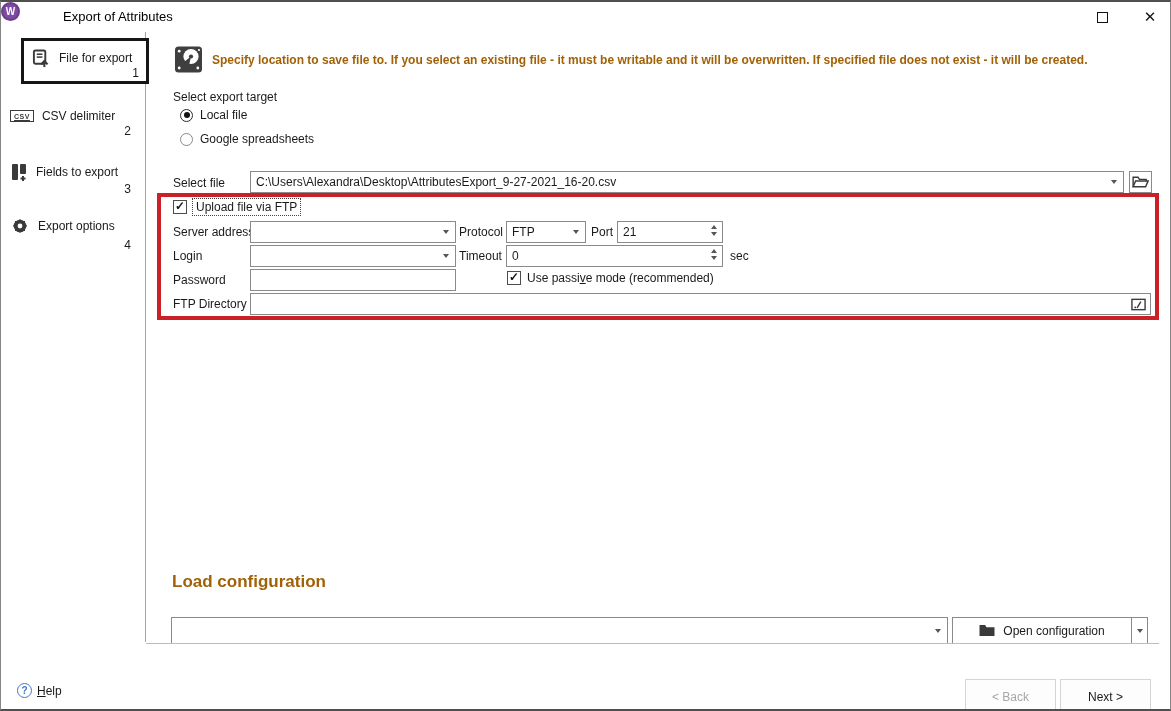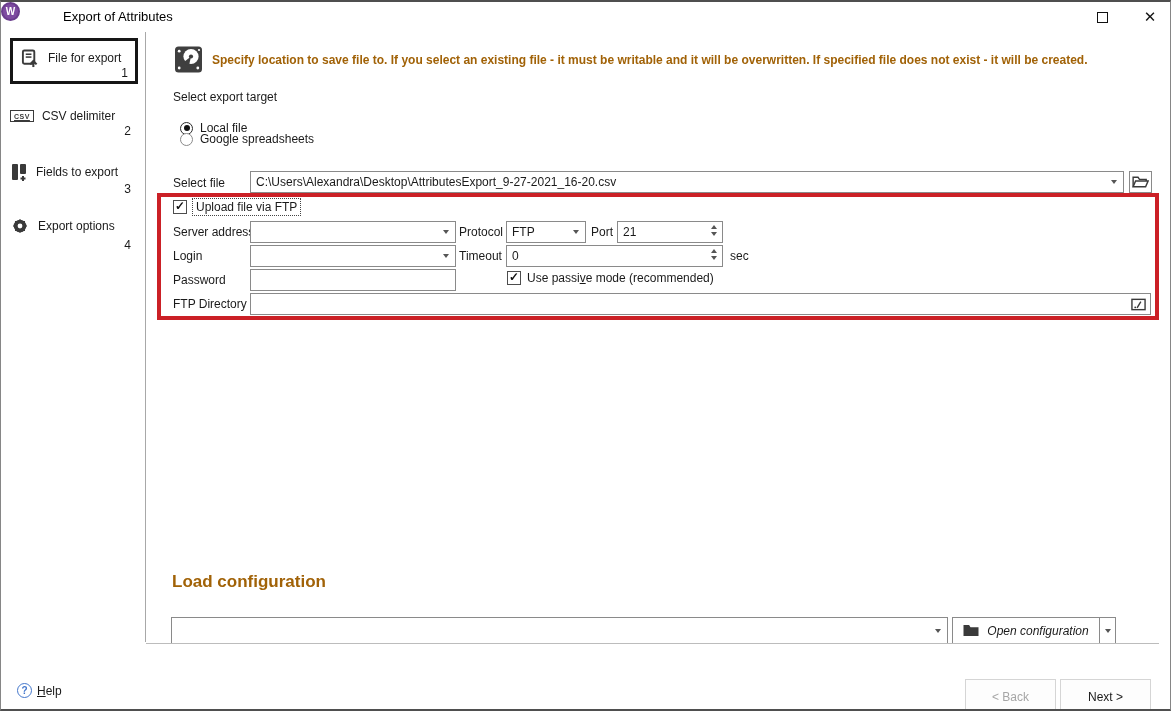--- a/index.html
+++ b/index.html
@@ -27,39 +27,39 @@
   [data-name="window-title"] { position:absolute; left:35px; top:0; line-height:30px; font-size:13px; color:#000;margin-left:27px; }
   [data-name="maximize-button"] { position:absolute; left:1080px; top:0; width:42px; height:30px; display:flex; align-items:center; justify-content:center; cursor:default; }
   [data-name="maximize-icon"] { width:11px; height:11px; border:1.5px solid #111; display:block; }
   [data-name="close-button"] { position:absolute; left:1128px; top:0; width:42px; height:30px; display:flex; align-items:center; justify-content:center; font-size:15px; color:#111; cursor:default; }
 
   
   [data-name="sidebar"] { position:absolute; left:0; top:30px; width:145px; height:610px; border-right:1px solid #a8a8a8; background:#fff; }
   .side-item { position:absolute; left:9px; width:128px; }
   .side-row { display:flex; align-items:center; gap:8px; height:28px; }
   .side-num { position:absolute; right:7px; font-size:12px; color:#1a1a1a; }
-  [data-name="sidebar-item-file-for-export"] { top:6px; height:46px; border:3px solid #161616; background:#fff; }
+  [data-name="sidebar-item-file-for-export"] { top:6px; height:46px; border:3px solid #161616; background:#fff;margin-left:11px; }
   [data-name="sidebar-item-file-for-export"] .side-row { height:34px; padding-left:8px; }
   [data-name="sidebar-item-file-for-export"] .side-num { bottom:1px; }
   [data-name="sidebar-item-csv-delimiter"] { top:70px; height:42px; }
   [data-name="sidebar-item-csv-delimiter"] .side-num { top:22px; }
   [data-name="sidebar-item-fields-to-export"] { top:126px; height:44px; }
   [data-name="sidebar-item-fields-to-export"] .side-num { top:24px; }
   [data-name="sidebar-item-export-options"] { top:180px; height:46px; }
   [data-name="sidebar-item-export-options"] .side-num { top:26px; }
   [data-name="csv-badge-icon"] { border:1px solid #3a3a3a; font-size:7px; font-weight:bold; padding:2px 3px 1px 3px; letter-spacing:0.5px; color:#3a3a3a; text-decoration:underline; }
 
   
   [data-name="drive-icon"] { position:absolute; left:173px; top:43px; }
   [data-name="page-description"] { position:absolute; left:211px; top:51px; width:950px; font-weight:600; font-size:12px; white-space:nowrap; color:#a16207; }
 
   
   [data-name="export-target-label"] { position:absolute; left:172px; top:88px; }
   .radio-row { position:absolute; display:flex; align-items:center; gap:7px; height:16px; }
-  [data-name="radio-local-file"]  { left:179px; top:105px;margin-top:13px; }
+  [data-name="radio-local-file"]  { left:179px; top:105px; }
   [data-name="radio-google-spreadsheets"] { left:179px; top:129px; }
   .radio-circle { width:13px; height:13px; border-radius:50%; border:1px solid #2b2b2b; background:#fff; position:relative; flex:0 0 auto; }
   .radio-circle.off { border-color:#8a8a8a; }
   .radio-circle.on::after { content:""; position:absolute; left:2.5px; top:2.5px; width:6px; height:6px; border-radius:50%; background:#111; }
 
   
   .field { background:#fff; border:1px solid #8a8a8a; height:22px; line-height:20px; padding:0 20px 0 5px; overflow:hidden; white-space:nowrap; position:absolute; }
   .field.noarrow { padding-right:5px; }
   .combo-arrow { position:absolute; right:6px; top:50%; margin-top:-2px; width:0; height:0; border-left:3.5px solid transparent; border-right:3.5px solid transparent; border-top:4px solid #555; }
   .spin { position:absolute; right:5px; top:3px; display:flex; flex-direction:column; gap:3px; align-items:center; }
@@ -93,21 +93,21 @@
   [data-name="timeout-unit-label"] { left:729px; top:246px; }
   [data-name="password-label"] { left:172px; top:270px; }
   [data-name="password-input"] { left:249px; top:267px; width:206px; }
   [data-name="ftp-directory-label"] { left:172px; top:294px; }
   [data-name="ftp-directory-input"] { left:249px; top:291px; width:901px; }
   [data-name="ftp-directory-browse-button"] { position:absolute; right:2px; top:1px; width:19px; height:18px; display:flex; align-items:center; justify-content:center; background:#fff; }
 
   
   [data-name="load-configuration-heading"] { position:absolute; left:171px; top:570px; font-size:17px; font-weight:600; color:#a16207; }
   [data-name="load-configuration-combo"] { left:170px; top:615px; width:777px; height:27px; line-height:25px; }
-  [data-name="open-configuration-button"] { position:absolute; left:951px; top:615px; width:164px; height:27px; border:1px solid #8a8a8a; background:#fff; display:flex;font-style:italic; }
+  [data-name="open-configuration-button"] { position:absolute; left:951px; top:615px; width:196px; height:27px; border:1px solid #8a8a8a; background:#fff; display:flex; }
   .split-main { flex:1; display:flex; align-items:center; justify-content:center; gap:8px; }
   .split-arrow { width:16px; border-left:1px solid #8a8a8a; display:flex; align-items:center; justify-content:center; }
   [data-name="content-bottom-line"] { position:absolute; left:145px; top:641px; width:1013px; height:1px; background:#bcbcbc; }
 
   
   [data-name="help-link"] { position:absolute; left:16px; top:681px; display:flex; align-items:center; gap:5px; cursor:default; }
   [data-name="help-icon"] { width:15px; height:15px; border-radius:50%; border:1px solid #4477cc; color:#4477cc; font-size:10px; font-weight:bold; display:flex; align-items:center; justify-content:center; }
   .u { text-decoration: underline; }
   .btn { position:absolute; width:91px; height:36px; border:1px solid #d5d5d5; background:#fdfdfd; display:flex; align-items:center; justify-content:center; font-size:12px; }
   [data-name="back-button"] { left:964px; top:677px; color:#a6a6a6; }

